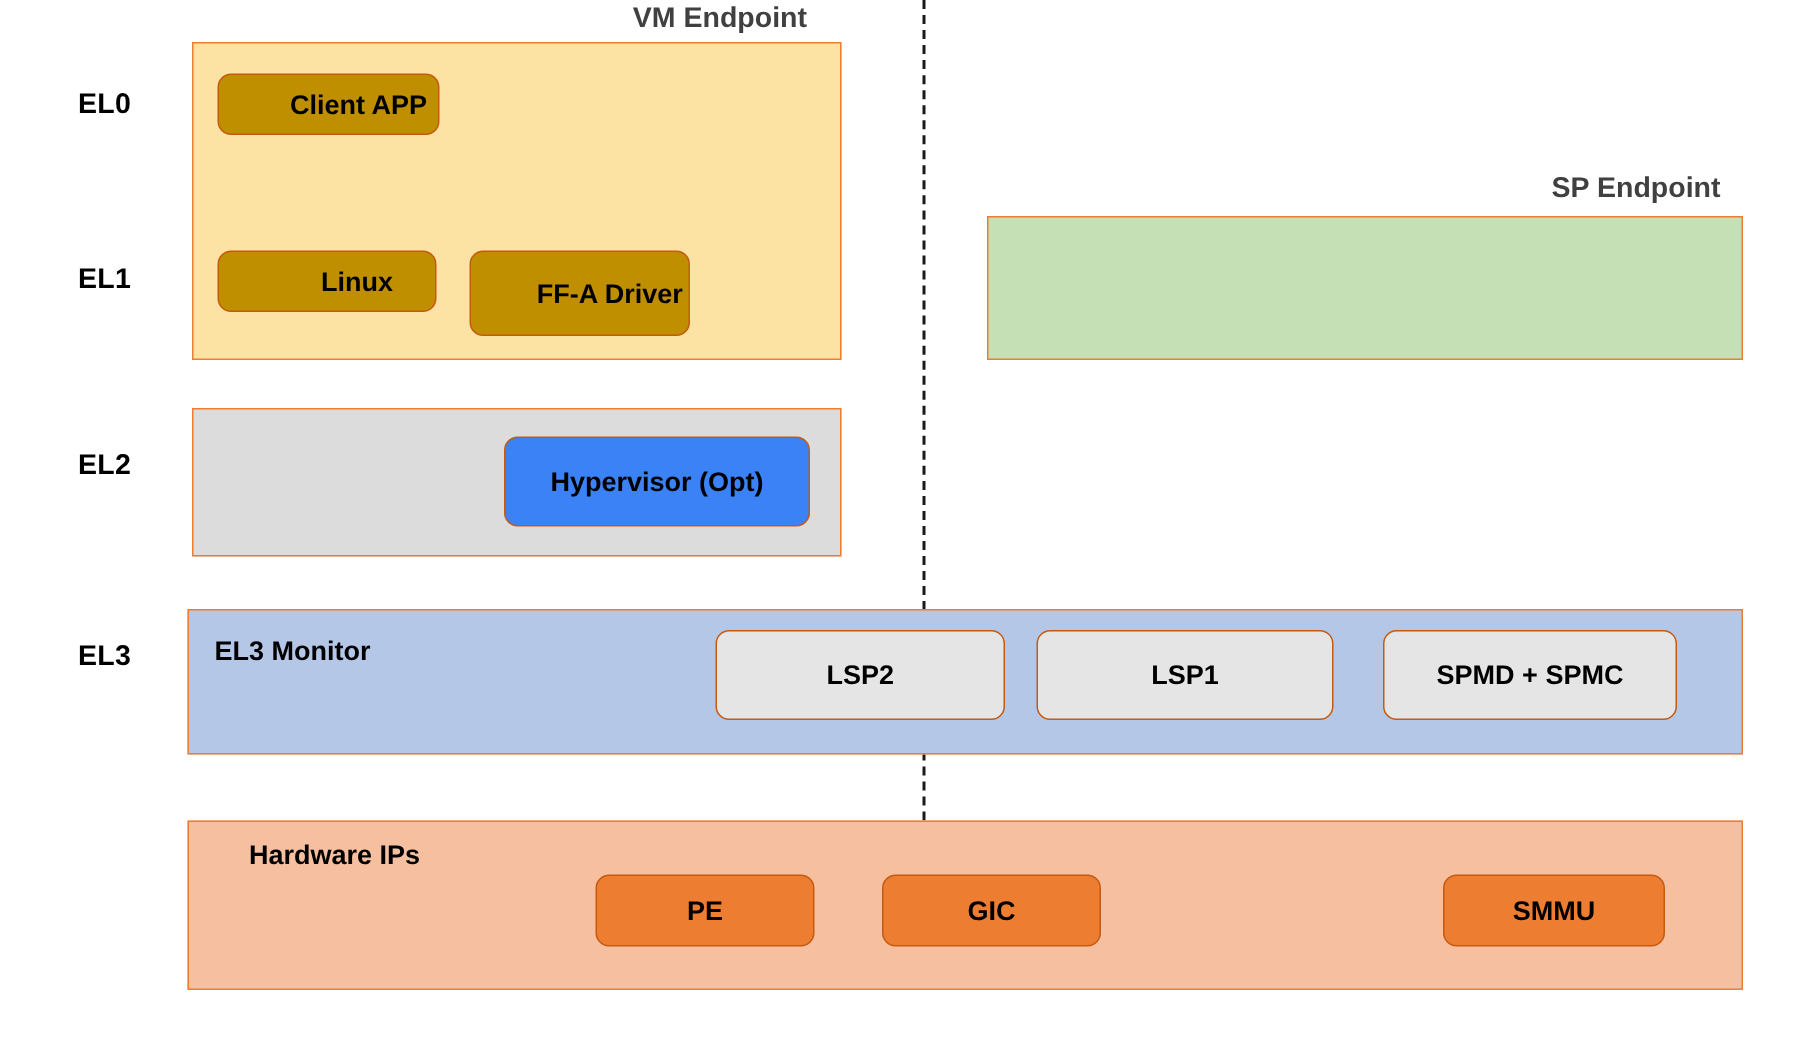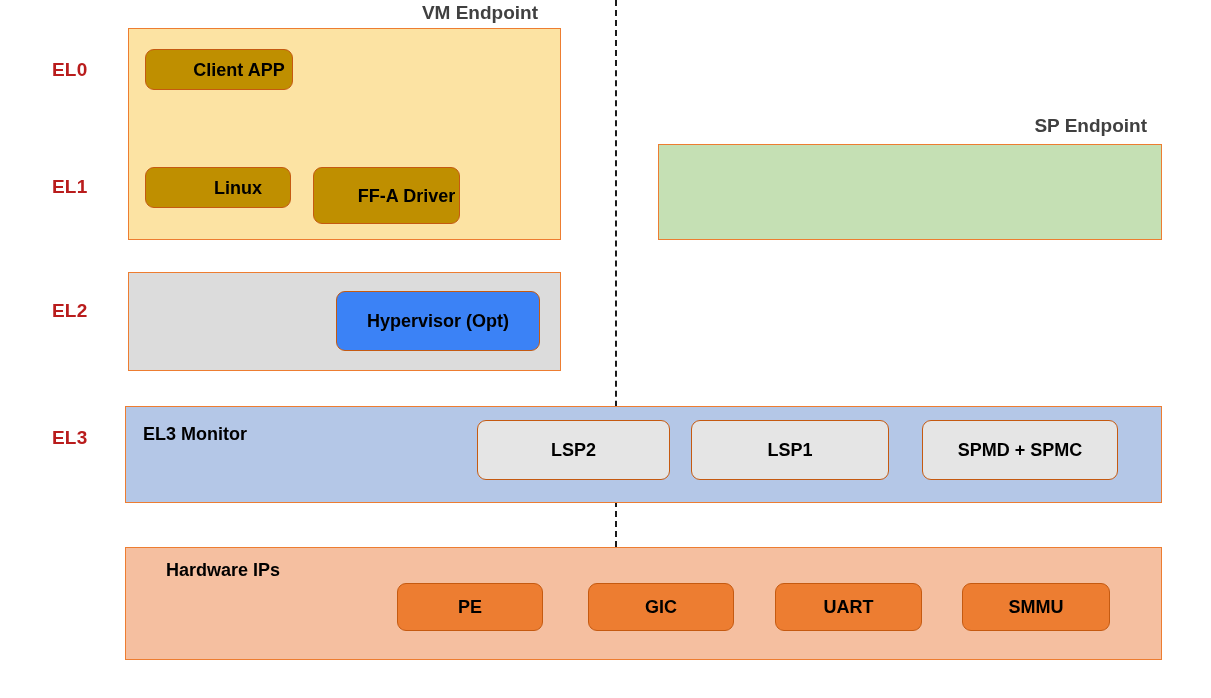--- a/index.html
+++ b/index.html
@@ -23,21 +23,21 @@
     height: 698px;
   }
 
   
   .abs { position: absolute; box-sizing: border-box; }
 
   
   .el-label {
     font-size: 19px;
     font-weight: bold;
-    color: #b91c1c;
+    color: #000000;
     letter-spacing: 0.2px;
     white-space: nowrap;
     text-align: left;
   }
 
   
   .endpoint-caption {
     font-size: 19px;
     font-weight: bold;
     color: #404040;
@@ -114,15 +114,14 @@
     <div class="abs node node-gray" style="left: 336px; top: 291px; width: 204px; height: 60px;">Hypervisor (Opt)</div>
     <div class="abs band band-el3" style="left: 125px; top: 406px; width: 1037px; height: 97px;"></div>
     <div class="abs band-title" style="left: 143px; top: 424px;">EL3 Monitor</div>
     <div class="abs node node-blue" style="left: 477px; top: 420px; width: 193px; height: 60px;">LSP2</div>
     <div class="abs node node-blue" style="left: 691px; top: 420px; width: 198px; height: 60px;">LSP1</div>
     <div class="abs node node-blue" style="left: 922px; top: 420px; width: 196px; height: 60px;">SPMD + SPMC</div>
     <div class="abs band band-hw" style="left: 125px; top: 547px; width: 1037px; height: 113px;"></div>
     <div class="abs band-title" style="left: 166px; top: 560px;">Hardware IPs</div>
     <div class="abs node node-orange" style="left: 588px; top: 583px; width: 146px; height: 48px;">GIC</div>
     <div class="abs node node-orange" style="left: 397px; top: 583px; width: 146px; height: 48px;">PE</div>
-    <div class="abs node node-orange" style="left: 775px; top: 583px; width: 147px; height: 48px;">UART</div>
     <div class="abs node node-orange" style="left: 962px; top: 583px; width: 148px; height: 48px;">SMMU</div>
   </div>
 
 </body></html>

